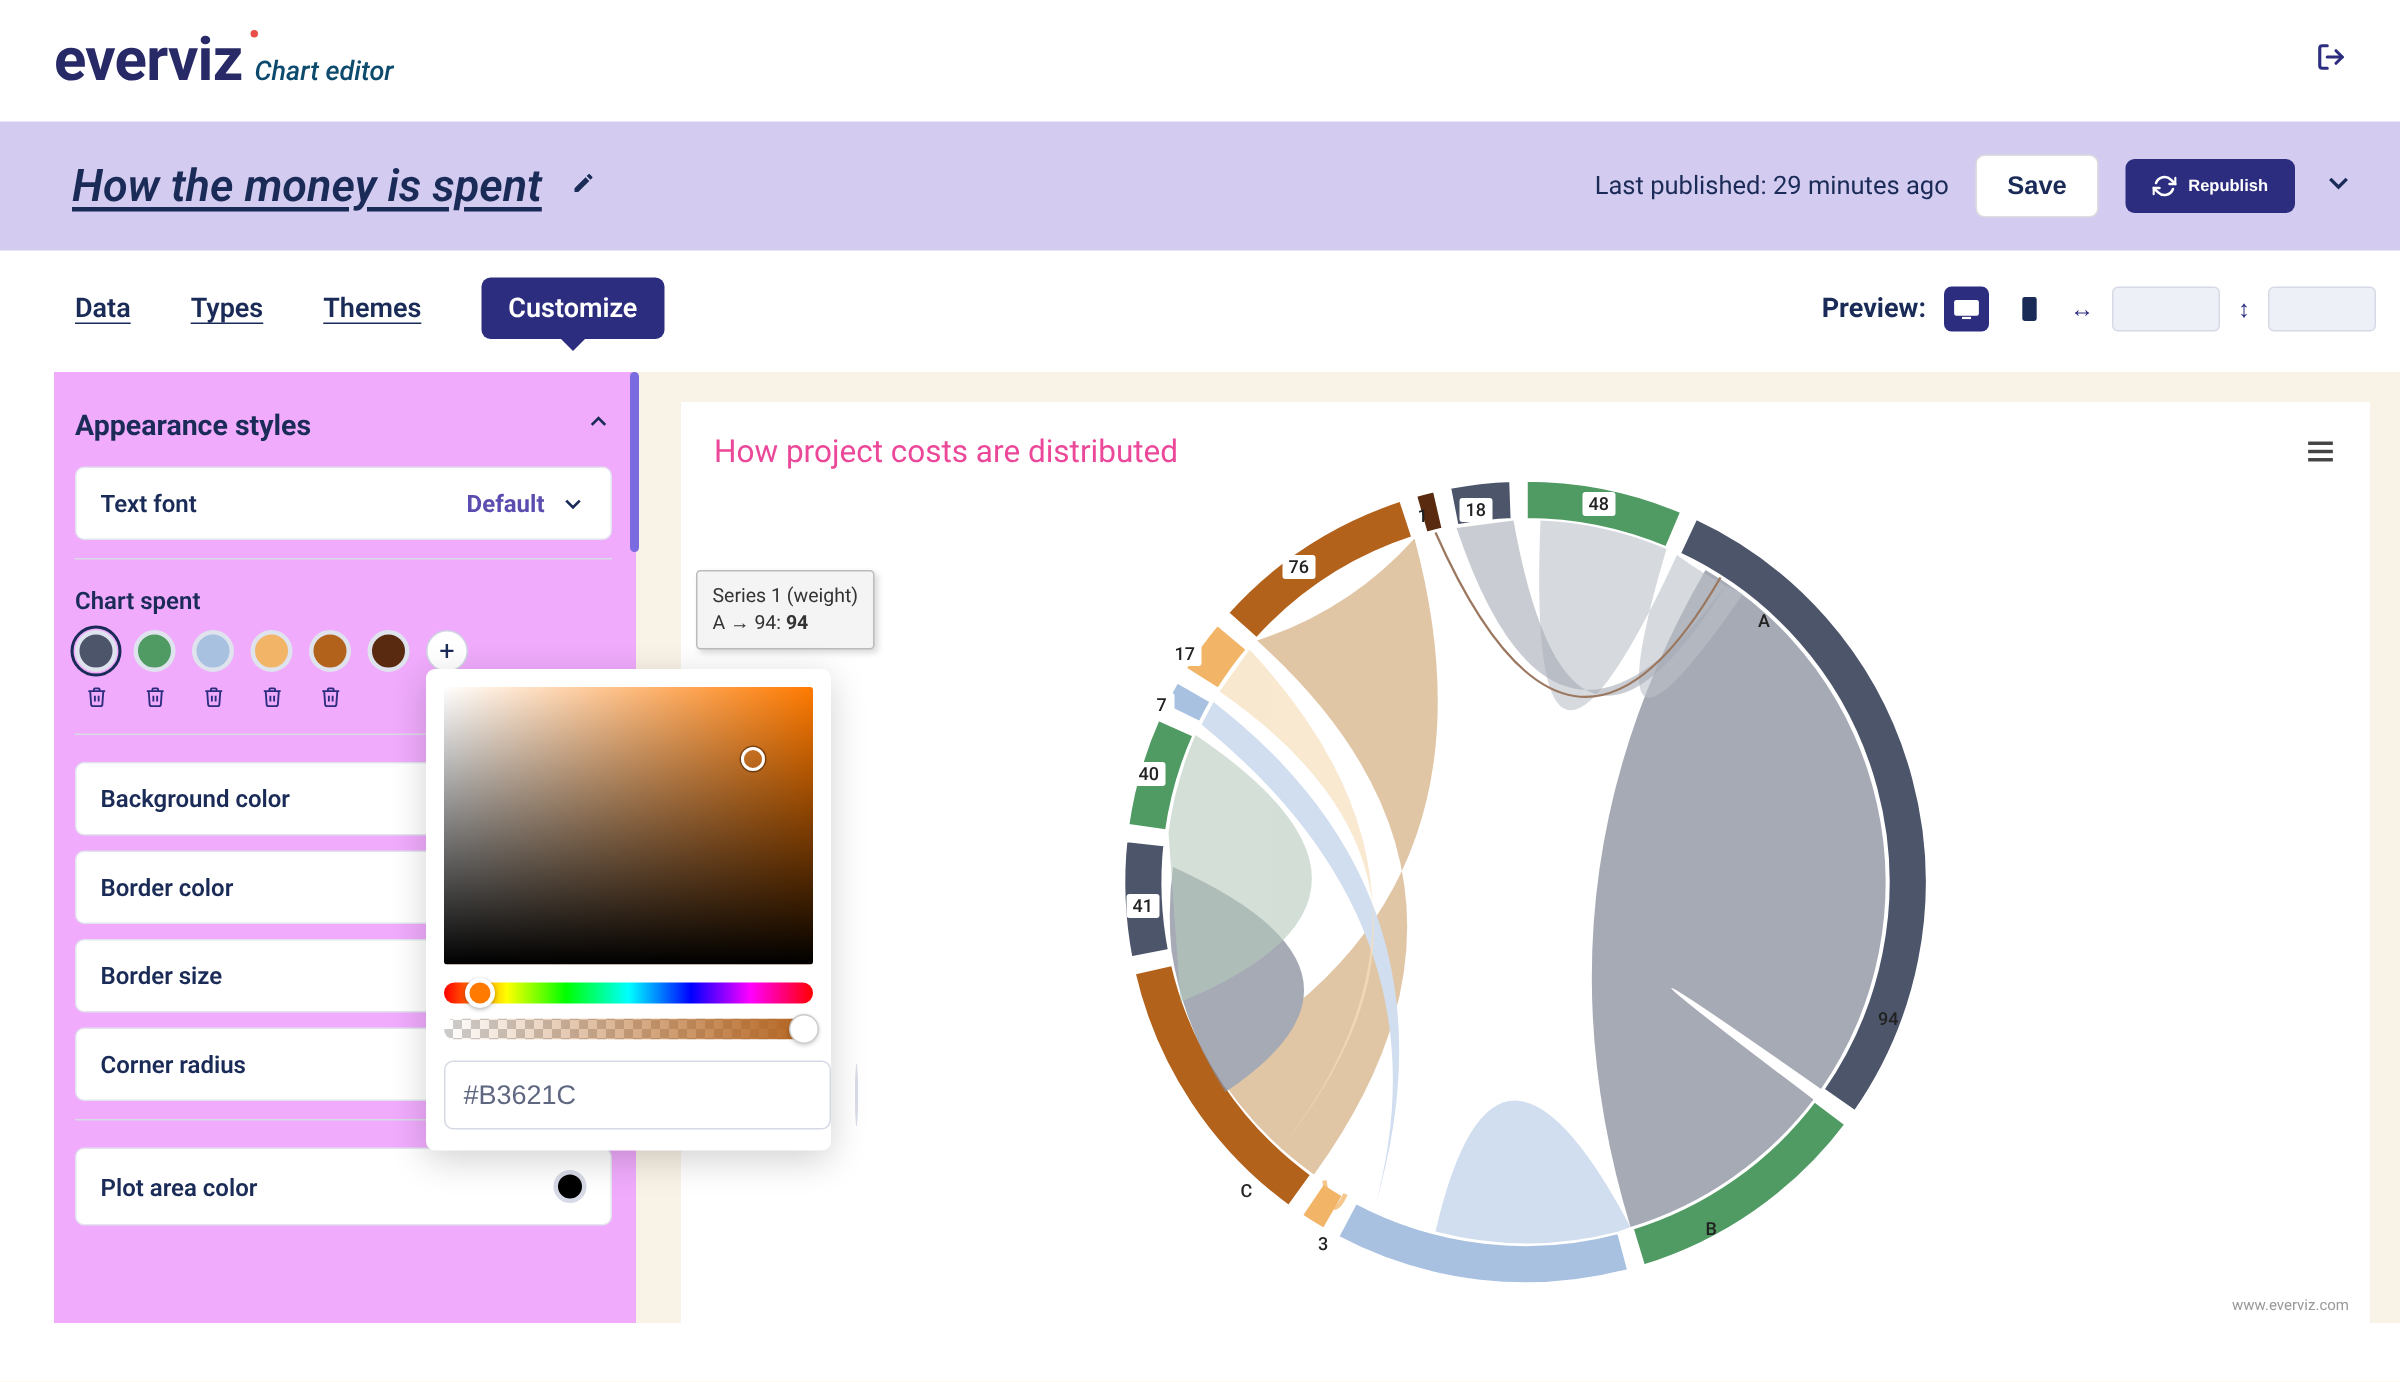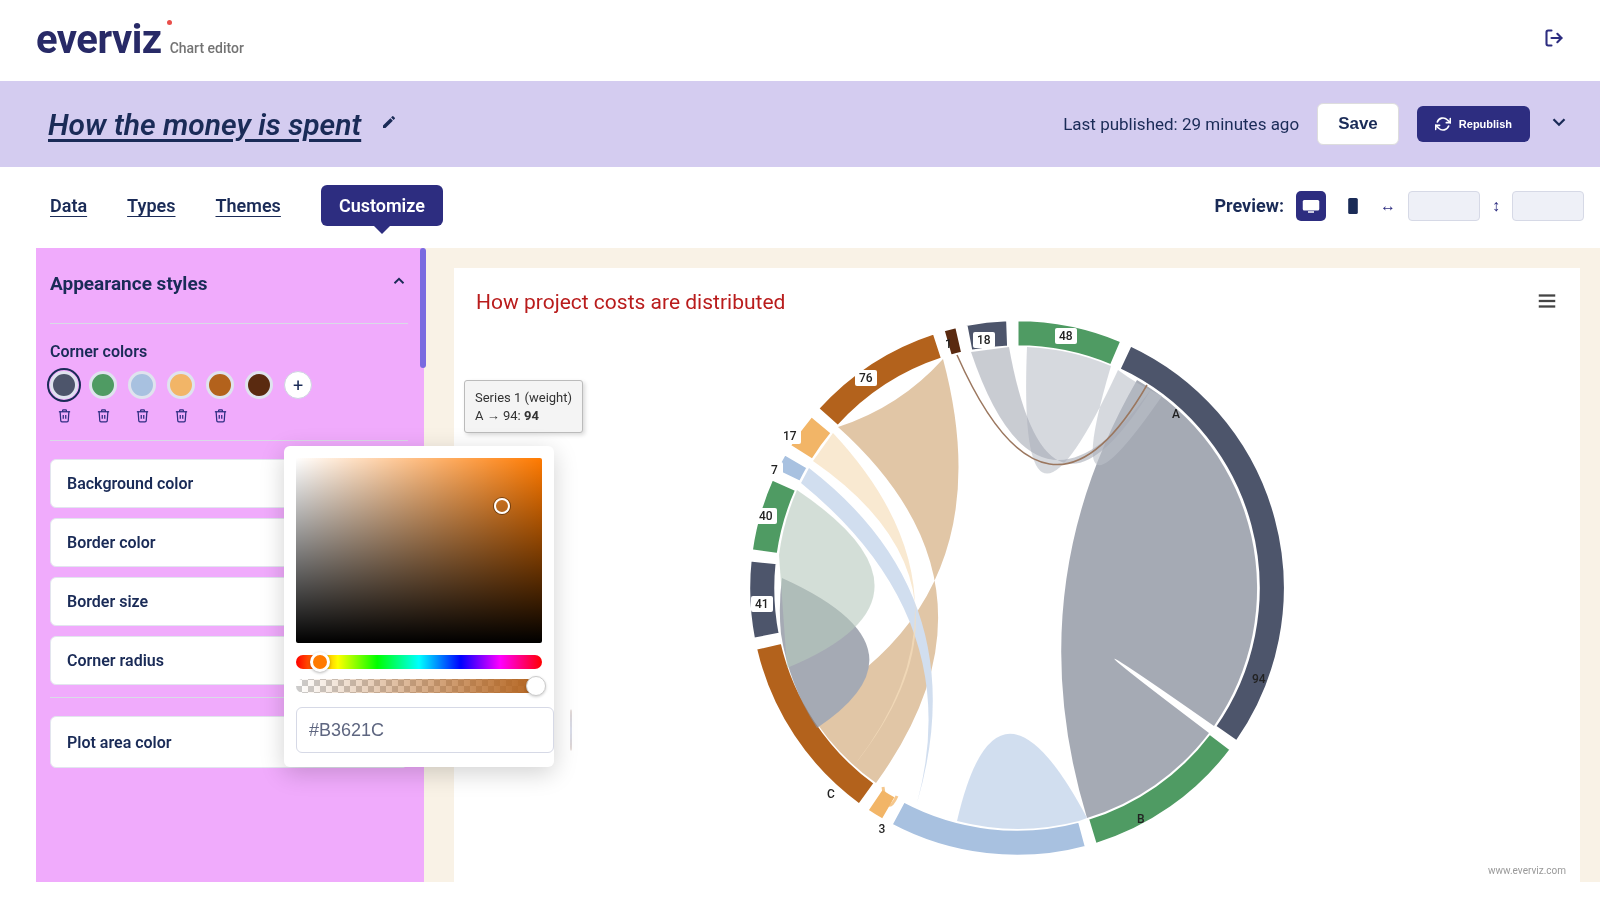--- a/index.html
+++ b/index.html
@@ -2,21 +2,21 @@
 <html><head>
 <meta charset="utf-8">
 <style>
   * { box-sizing: border-box; margin: 0; padding: 0; }
   body { font-family: -apple-system, BlinkMacSystemFont, "Segoe UI", Roboto, Helvetica, Arial, sans-serif; color: #1a2b57; background: #fff; }
   
   .brand-bar { display: flex; align-items: center; justify-content: space-between; padding: 16px 36px 18px 36px; }
   .brand-left { display: flex; align-items: baseline; gap: 8px; }
   .brand-logo { font-size: 40px; font-weight: 700; color: #282a67; letter-spacing: -0.5px; position: relative; }
   .brand-logo .dot { position: absolute; width: 5px; height: 5px; background: #e94e4a; border-radius: 50%; top: 4px; left: 131px; }
-  .brand-sub { font-size: 14px; color: #737373; font-weight: 500; }
+  .brand-sub { font-size: 18px; color: #0c4a6e; font-weight: 500; font-style: italic; }
   .brand-right svg { width: 20px; height: 20px; }
   
   .header-bar { background: #d4ccf0; display: flex; align-items: center; justify-content: space-between; padding: 22px 30px 22px 48px; }
   .title-group { display: flex; align-items: center; gap: 20px; }
   .page-title { font-size: 30px; font-style: italic; font-weight: 600; color: #1a2b57; text-decoration: underline; text-underline-offset: 4px; }
   .pencil-icon svg { width: 16px; height: 16px; }
   .header-right { display: flex; align-items: center; gap: 18px; }
   .last-pub { color: #1a2b57; font-size: 17px; }
   .btn-save { background: #fff; border: 1px solid #ddd; border-radius: 6px; padding: 10px 20px; font-size: 17px; font-weight: 600; color: #1a2b57; cursor: pointer; }
   .btn-republish { background: #2d2d80; color: #fff; border: none; border-radius: 6px; padding: 10px 18px; font-size: 11px; font-weight: 600; cursor: pointer; display: flex; align-items: center; gap: 8px; }
@@ -70,21 +70,21 @@
       linear-gradient(to right, rgba(179,98,28,0) 0%, rgba(179,98,28,1) 100%),
       repeating-conic-gradient(#ccc 0% 25%, #fff 0% 50%) 0/12px 12px;
   }
   .alpha-thumb { position:absolute; top:-3px; right:-4px; width:20px; height:20px; background:#fff; border:1px solid #ccc; border-radius:50%; box-shadow:0 1px 3px rgba(0,0,0,.2);}
   .picker-foot { display:flex; gap:16px; align-items:center; margin-top:14px; }
   .hex-input { flex:1; height:46px; border:1px solid #d6d9e6; border-radius:6px; padding:0 12px; font-size:18px; color:#5e6680; }
   .preview-dot { width:42px; height:42px; border-radius:50%; border:1px solid #d6d9e6; }
   
   .canvas-wrap { flex:1; background:#f9f2e6; padding: 20px 20px 0 30px; }
   .chart-card { background:#fff; position:relative; height:614px; overflow:hidden;}
-  .chart-title { position:absolute; top:22px; left:22px; font-size:21px; color:#b91c1c; }
+  .chart-title { position:absolute; top:22px; left:22px; font-size:21px; color:#ec4899; }
   .hamburger { position:absolute; top:22px; right:22px; cursor:pointer; }
   .hamburger svg { width:22px; height:22px; color:#444; }
   .tooltip { position:absolute; top:112px; left:10px; background:#f4f4f4; border:1px solid #bbb; border-radius:3px; padding:8px 10px; font-size:13px; color:#333; line-height:1.35; box-shadow:2px 2px 4px rgba(0,0,0,.15);}
   .tooltip .bold { font-weight:700; }
   .credits { position:absolute; bottom:6px; right:14px; font-size:10px; color:#999; }
   .chord-svg { position:absolute; top:40px; left:50%; transform:translateX(-50%); }
   .arc-label { font-size:12px; fill:#222; font-weight:500; }
   .arc-label-box { fill:#fff; stroke:none;}
 </style>
 </head>
@@ -167,24 +167,33 @@
   <div class="side-panel">
     <div class="section-head">
       <span>Appearance styles</span>
       <span>
         <svg width="18" height="18" viewBox="0 0 24 24" fill="none" stroke="#1a2b57" stroke-width="2.5">
             <polyline points="18 15 12 9 6 15"></polyline>
           </svg>
       </span>
     </div>
 
+    <div class="card">
+      <span class="card-label">Text font</span>
+      <span class="card-val">
+        <span>Default</span>
+        <svg width="18" height="18" viewBox="0 0 24 24" fill="none" stroke="#1a2b57" stroke-width="2.5">
+            <polyline points="6 9 12 15 18 9"></polyline>
+          </svg>
+      </span>
+    </div>
 
     <hr class="divider">
 
-    <div class="sub-label">Corner colors</div>
+    <div class="sub-label">Chart spent</div>
     <div class="swatches">
       <div class="swatch-col">
           <div class="swatch sel" style="background:#4d556b"></div>
           <span class="trash"><svg viewBox="0 0 24 24" fill="none" stroke="currentColor" stroke-width="2">
               <polyline points="3 6 5 6 21 6"></polyline>
               <path d="M19 6l-1 14a2 2 0 0 1-2 2H8a2 2 0 0 1-2-2L5 6"></path>
               <path d="M10 11v6M14 11v6"></path>
               <path d="M9 6V4a1 1 0 0 1 1-1h4a1 1 0 0 1 1 1v2"></path>
             </svg></span>
         </div>

